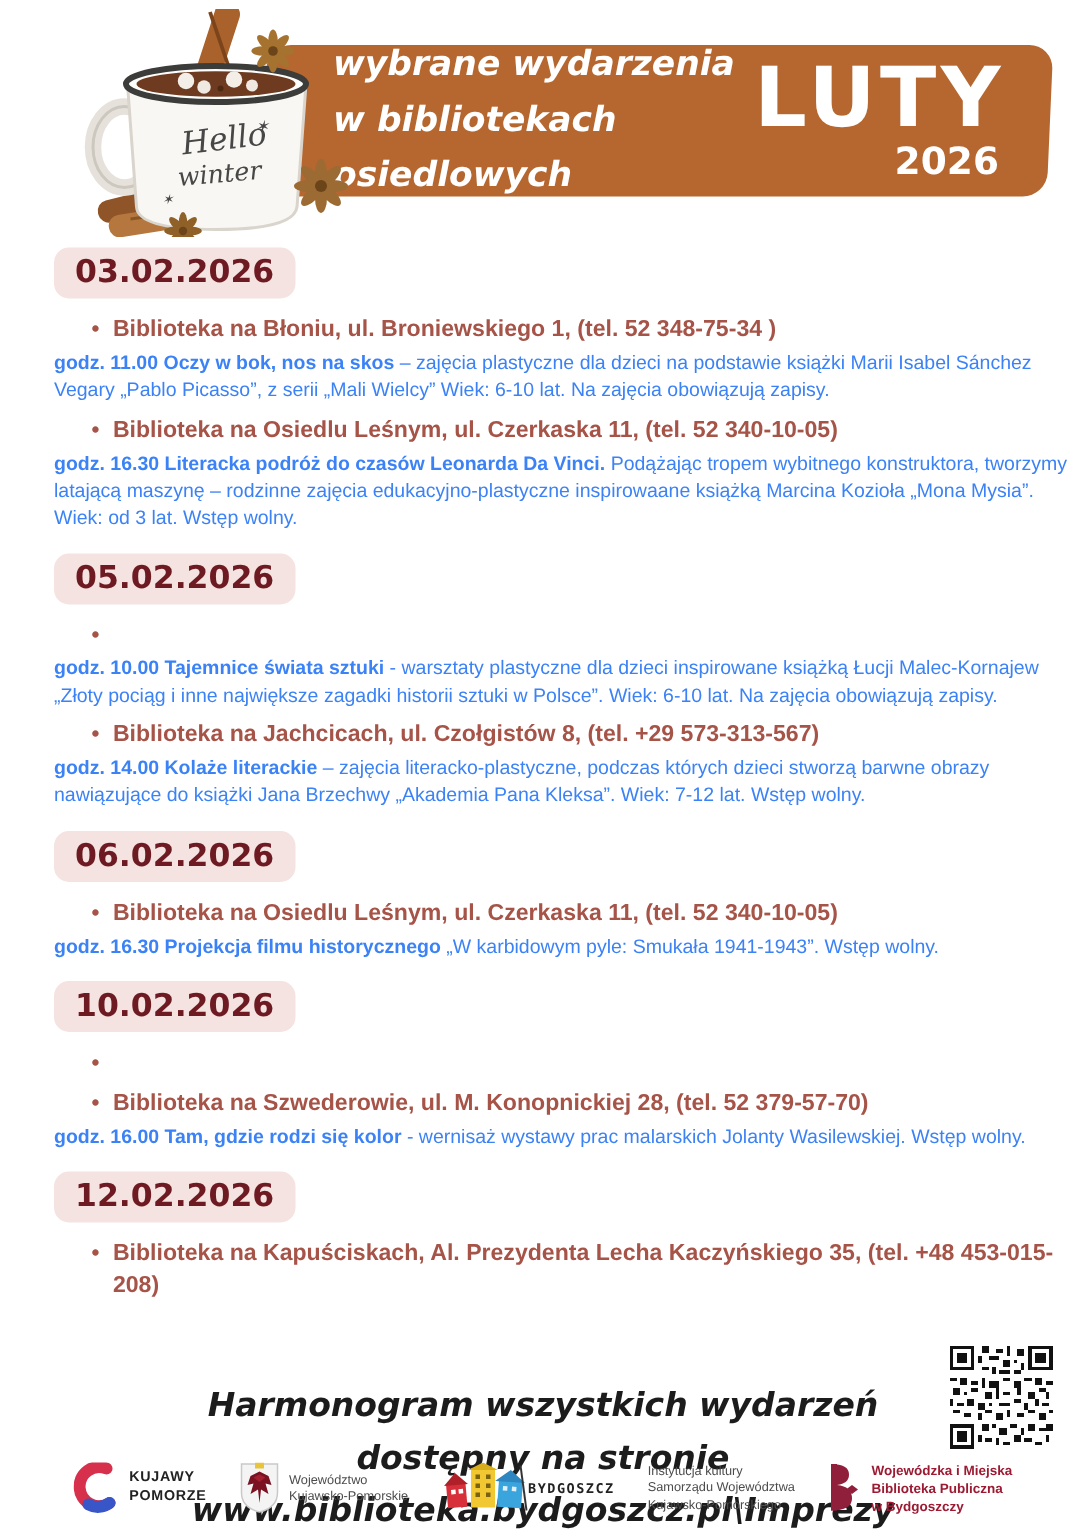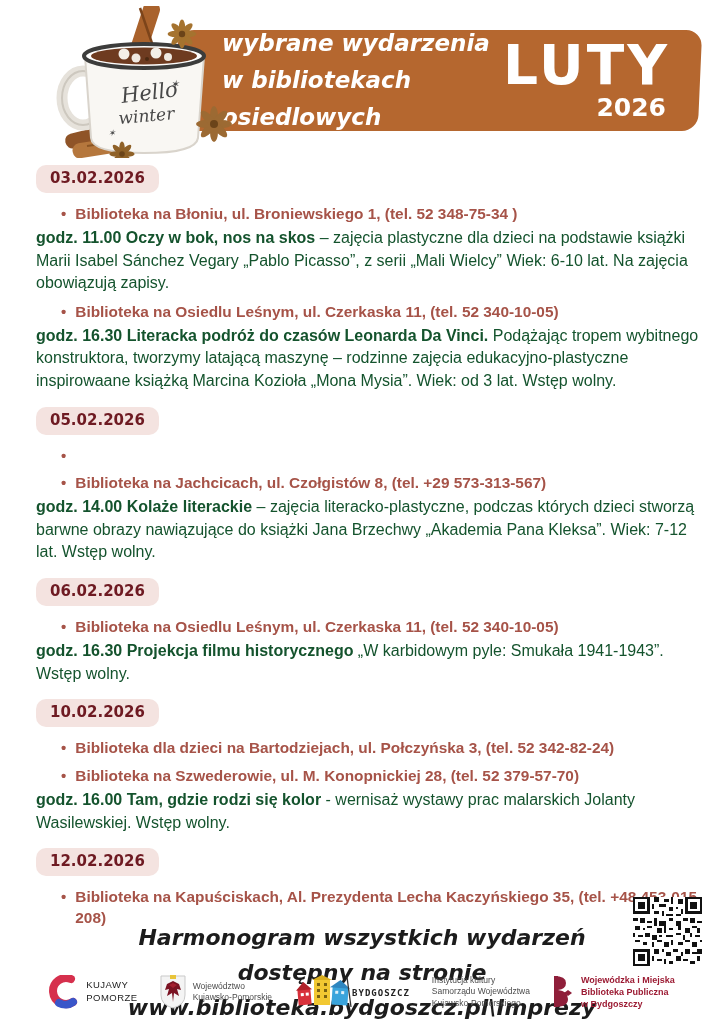--- a/index.html
+++ b/index.html
@@ -16,39 +16,39 @@
   .tagline { color:#fff; font-style:italic; font-weight:bold; font-size:23px; line-height:1.6;
              font-family:"DejaVu Sans", sans-serif; }
   .month-wrap { margin-left:auto; text-align:right; color:#fff; font-family:"DejaVu Sans", sans-serif; }
   .month { font-size:55px; font-weight:bold; line-height:0.95; letter-spacing:3px; }
   .year  { font-size:25px; font-weight:bold; margin-top:1px; padding-right:4px; }
   .mug   { position:absolute; left:52px; top:6px; width:185px; height:152px; z-index:2; }
 
   
   .main { position:absolute; top:156px; left:36px; width:676px; }
   .date-badge { display:inline-block; background:#f4e3e0; color:#6e1a22; font-weight:bold;
-                font-size:15px; padding:4px 14px 6px; border-radius:10px; margin:9px 0 4px;
+                font-size:21px; padding:4px 14px 6px; border-radius:10px; margin:9px 0 4px;
                 font-family:"DejaVu Sans", sans-serif; }
   .lib-line { display:flex; gap:9px; padding-left:25px; margin:7px 0 2px;
               color:#a65348; font-weight:bold; font-size:15.4px; line-height:1.35; }
   .dot { font-size:15px; }
-  .desc { font-size:16px; line-height:1.42; color:#14532d; margin:1px 0 5px; }
+  .desc { font-size:13px; line-height:1.42; color:#3b82f6; margin:1px 0 5px; }
   .desc b { font-weight:bold; }
 
   
   .note { position:absolute; top:920px; left:112px; width:500px; text-align:center;
           font-style:italic; font-weight:bold; font-size:22px; line-height:1.6;
           color:#1c1c1c; font-family:"DejaVu Sans", sans-serif; }
   .qr { position:absolute; left:633px; top:897px; width:69px; height:69px; }
 
   .logos { position:absolute; left:0; top:962px; width:724px; height:60px;
            display:flex; justify-content:center; align-items:center; gap:22px; }
   .logo-group { display:flex; align-items:center; gap:7px; }
   .logo-text { font-size:8.5px; color:#4b4b4b; line-height:1.35; }
-  .logo-text.black { color:#222; font-weight:normal; font-size:9.5px; letter-spacing:0.5px; }
+  .logo-text.black { color:#222; font-weight:bold; font-size:9.5px; letter-spacing:0.5px; }
   .logo-text.maroon { color:#9c1b33; font-weight:bold; font-size:9px; }
   .byd { display:flex; align-items:center; }
   .byd-label { font-size:9px; font-weight:bold; color:#222; letter-spacing:1px;
                font-family:"DejaVu Sans Mono", monospace; margin-top:1px; }
 </style>
 </head>
 <body>
 
 <div class="page">
 
@@ -160,41 +160,41 @@
         <span>Biblioteka na Osiedlu Leśnym, ul. Czerkaska 11, (tel. 52 340-10-05)</span>
       </div>
       <p class="desc"><b>godz. 16.30 Literacka podróż do czasów Leonarda Da Vinci.</b><span> Podążając tropem wybitnego konstruktora, tworzymy latającą maszynę – rodzinne zajęcia edukacyjno-plastyczne inspirowaane książką Marcina Kozioła „Mona Mysia”. Wiek: od 3 lat. Wstęp wolny.</span></p>
     </section>
 
     <section>
       <div class="date-badge">05.02.2026</div>
       <div class="lib-line">
         <span class="dot">•</span>
       </div>
+      <p class="desc"><b>godz. 10.00 Tajemnice świata sztuki</b><span> - warsztaty plastyczne dla dzieci inspirowane książką Łucji Malec-Kornajew „Złoty pociąg i inne największe zagadki historii sztuki w Polsce”. Wiek: 6-10 lat. Na zajęcia obowiązują zapisy.</span></p>
       <div class="lib-line">
         <span class="dot">•</span>
         <span>Biblioteka na Jachcicach, ul. Czołgistów 8, (tel. +29 573-313-567)</span>
       </div>
       <p class="desc"><b>godz. 14.00 Kolaże literackie</b><span> – zajęcia literacko-plastyczne, podczas których dzieci stworzą barwne obrazy nawiązujące do książki Jana Brzechwy „Akademia Pana Kleksa”. Wiek: 7-12 lat. Wstęp wolny.</span></p>
     </section>
 
     <section>
       <div class="date-badge">06.02.2026</div>
       <div class="lib-line">
         <span class="dot">•</span>
         <span>Biblioteka na Osiedlu Leśnym, ul. Czerkaska 11, (tel. 52 340-10-05)</span>
       </div>
       <p class="desc"><b>godz. 16.30 Projekcja filmu historycznego</b><span> „W karbidowym pyle: Smukała 1941-1943”. Wstęp wolny.</span></p>
     </section>
 
     <section>
       <div class="date-badge">10.02.2026</div>
       <div class="lib-line">
         <span class="dot">•</span>
-        <span>Biblioteka dla dzieci na Bartodziejach, ul. Połczyńska 3, (tel. 52 342-82-24)</span>
       </div>
       <div class="lib-line">
         <span class="dot">•</span>
         <span>Biblioteka na Szwederowie, ul. M. Konopnickiej 28, (tel. 52 379-57-70)</span>
       </div>
       <p class="desc"><b>godz. 16.00 Tam, gdzie rodzi się kolor</b><span> - wernisaż wystawy prac malarskich Jolanty Wasilewskiej. Wstęp wolny.</span></p>
     </section>
 
     <section>
       <div class="date-badge">12.02.2026</div>

